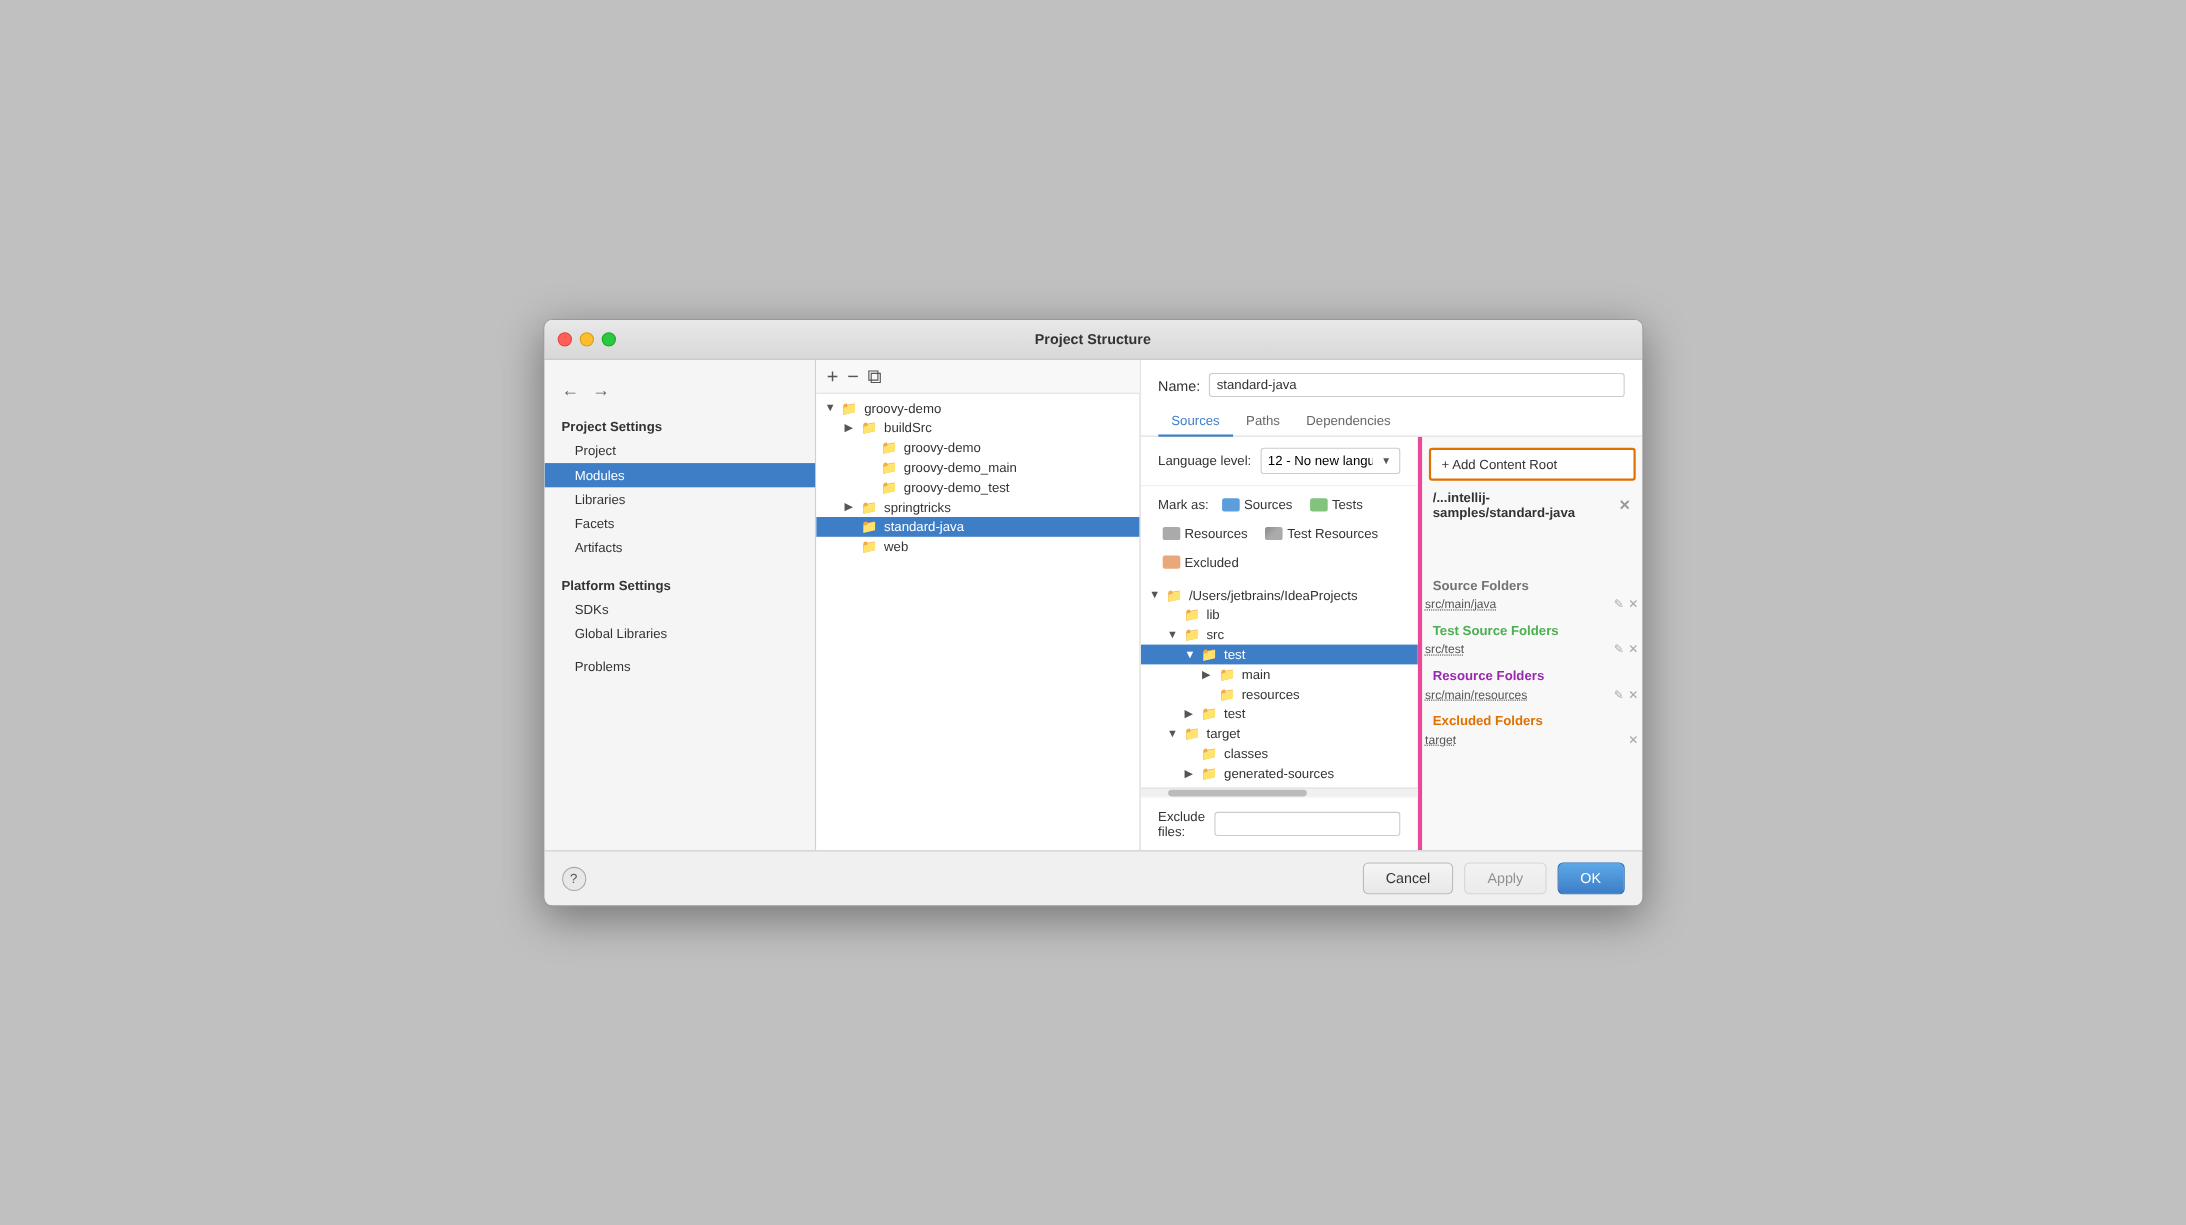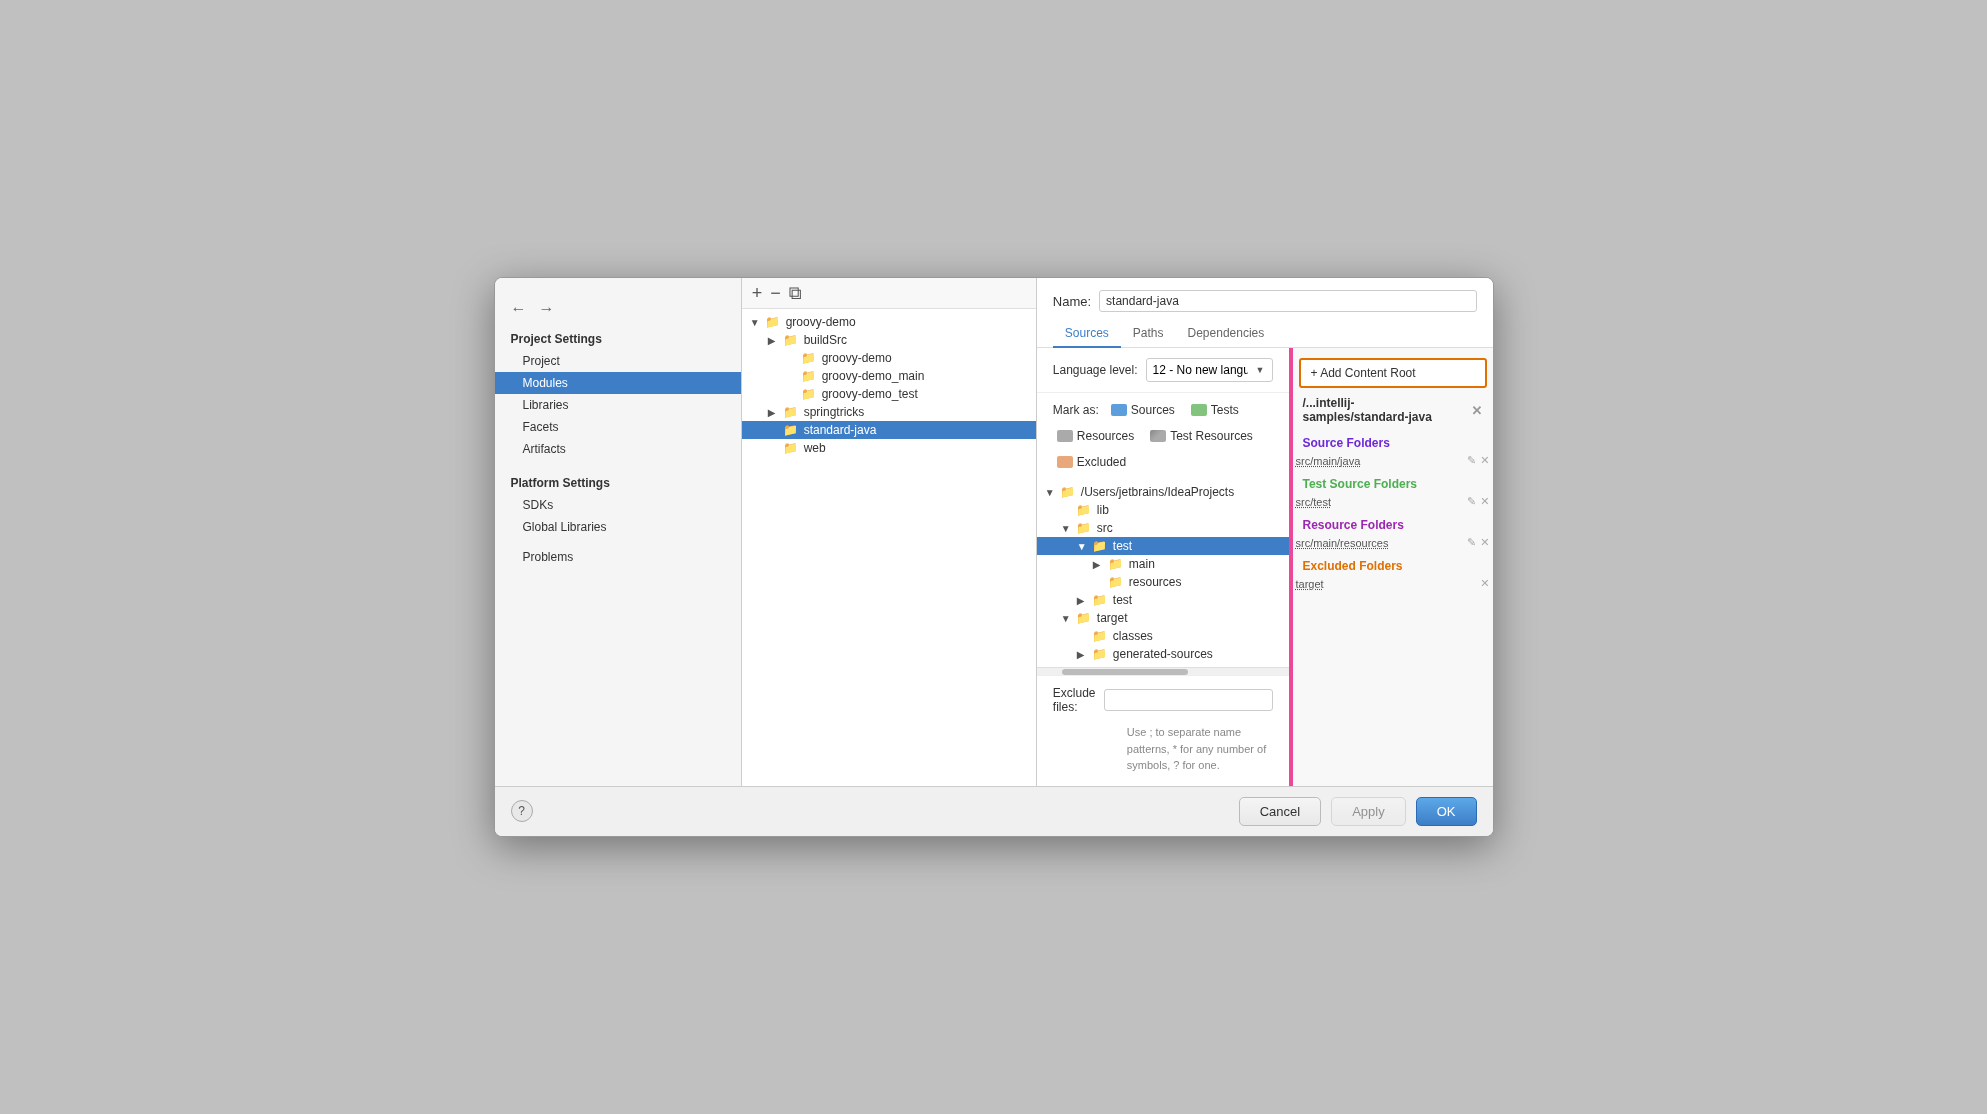--- a/index.html
+++ b/index.html
@@ -343,21 +343,21 @@
     .close-x {
       color: #999;
       cursor: pointer;
       font-size: 13px;
     }
     .folder-section-title {
       font-size: 12px;
       font-weight: 700;
       padding: 8px 10px 2px 10px;
     }
-    .blue-title { color: #6d28d9; }
+    .blue-title { color: #737373; margin-top: 40px; }
     .green-title { color: #4caf50; }
     .purple-title { color: #9c27b0; }
     .orange-title { color: #e07000; }
     .folder-entry {
       display: flex;
       align-items: center;
       padding: 2px 3px;
       font-size: 11px;
       color: #555;
       justify-content: center;
@@ -422,20 +422,28 @@
       cursor: default;
     }
     
     .folder-icon-blue { color: #5c9ddc; }
   </style>
 </head>
 <body>
 
 <div class="dialog">
 
+  <div class="titlebar">
+    <div class="traffic-lights">
+      <div class="tl tl-red"></div>
+      <div class="tl tl-yellow"></div>
+      <div class="tl tl-green"></div>
+    </div>
+    <span class="titlebar-title">Project Structure</span>
+  </div>
 
   <div class="dialog-body">
 
     <div class="left-panel">
       <div class="nav-arrows">
         <button class="arrow-btn">←</button>
         <button class="arrow-btn">→</button>
       </div>
       <div class="nav-section-title">Project Settings</div>
       <div class="nav-item">Project</div>
@@ -621,21 +629,20 @@
           </div>
 
           <div class="scrollbar-area">
             <div class="scrollbar-thumb"></div>
           </div>
 
           <div class="exclude-row">
             <span class="exclude-label">Exclude files:</span>
             <input class="exclude-input" type="text" style="">
           </div>
-          <div class="exclude-hint">Use ; to separate name patterns, * for any number of symbols, ? for one.</div>
         </div>
 
         <div class="sources-right">
 
           <div class="add-content-root">
             <span>+ Add Content Root</span>
           </div>
 
           <div class="content-root-path">
             <span>/...intellij-samples/standard-java</span>

